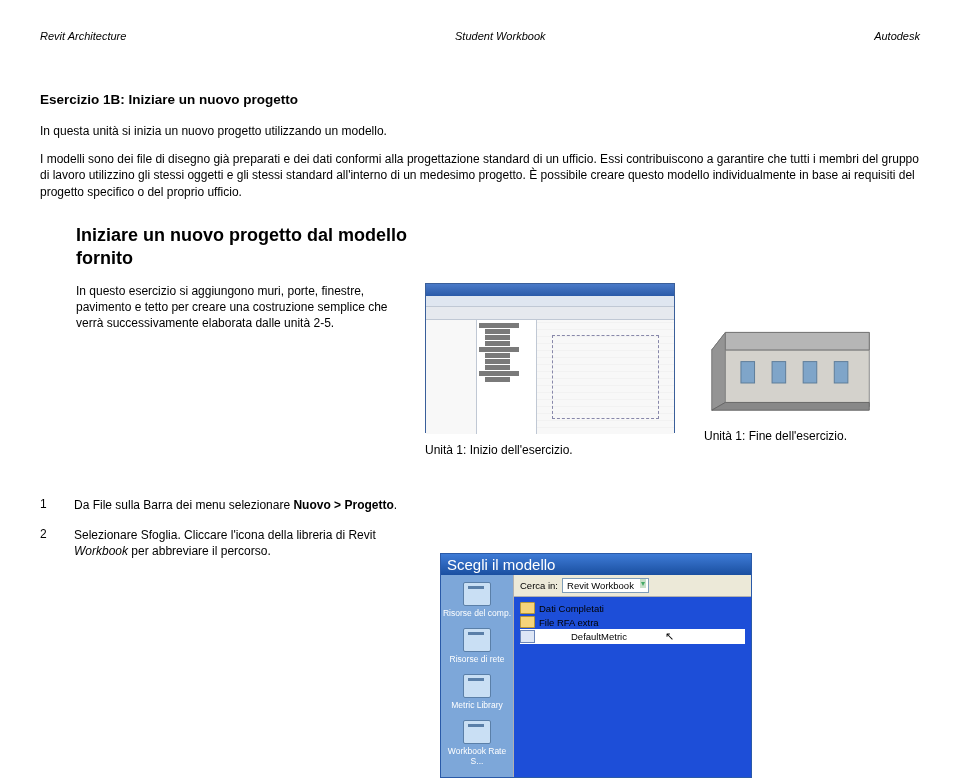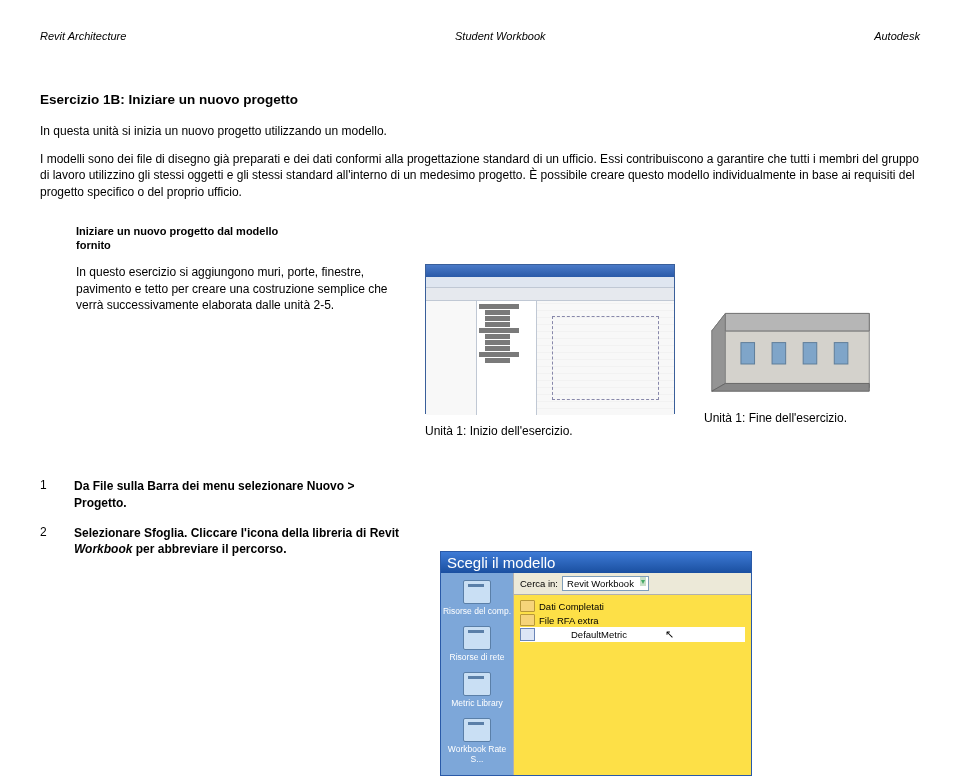--- a/index.html
+++ b/index.html
@@ -22,21 +22,21 @@
     font-size: 13.5px;
     font-weight: bold;
     margin: 0 0 16px 0;
   }
   p {
     margin: 0 0 12px 0;
     line-height: 1.35;
   }
   .section-title {
     font-weight: bold;
-    font-size: 11px;
+    font-size: 18px;
     margin: 24px 0 12px 36px;
     line-height: 1.3;
   }
   .columns {
     display: flex;
     align-items: flex-start;
     margin-left: 36px;
     gap: 29px;
   }
   .col-text {
@@ -115,21 +115,20 @@
     align-items: flex-start;
     margin-bottom: 14px;
   }
   .step-num {
     width: 34px;
     flex-shrink: 0;
   }
   .step-text {
     width: 330px;
     line-height: 1.35;
-    font-weight: bold;
   }
   .dialog-area {
     margin-left: 400px;
     margin-top: -20px;
   }
   .dialog {
     width: 310px;
     border: 1px solid #2a5aa8;
     background: #ece9d8;
     font-size: 10px;
@@ -165,21 +164,21 @@
   }
   .place-icon::after {
     content:"";
     position:absolute;
     top:3px; left:4px;
     width:16px; height:3px;
     background:#5a7fa8;
   }
   .dialog-main {
     flex: 1;
-    background: #fde047;
+    background: #1d4ed8;
     border-left: 1px solid #b0b0b0;
   }
   .dialog-toolbar {
     background: #ece9d8;
     border-bottom: 1px solid #b0b0b0;
     display: flex;
     align-items: center;
     padding: 3px 6px;
     font-size: 9.5px;
     gap: 4px;

